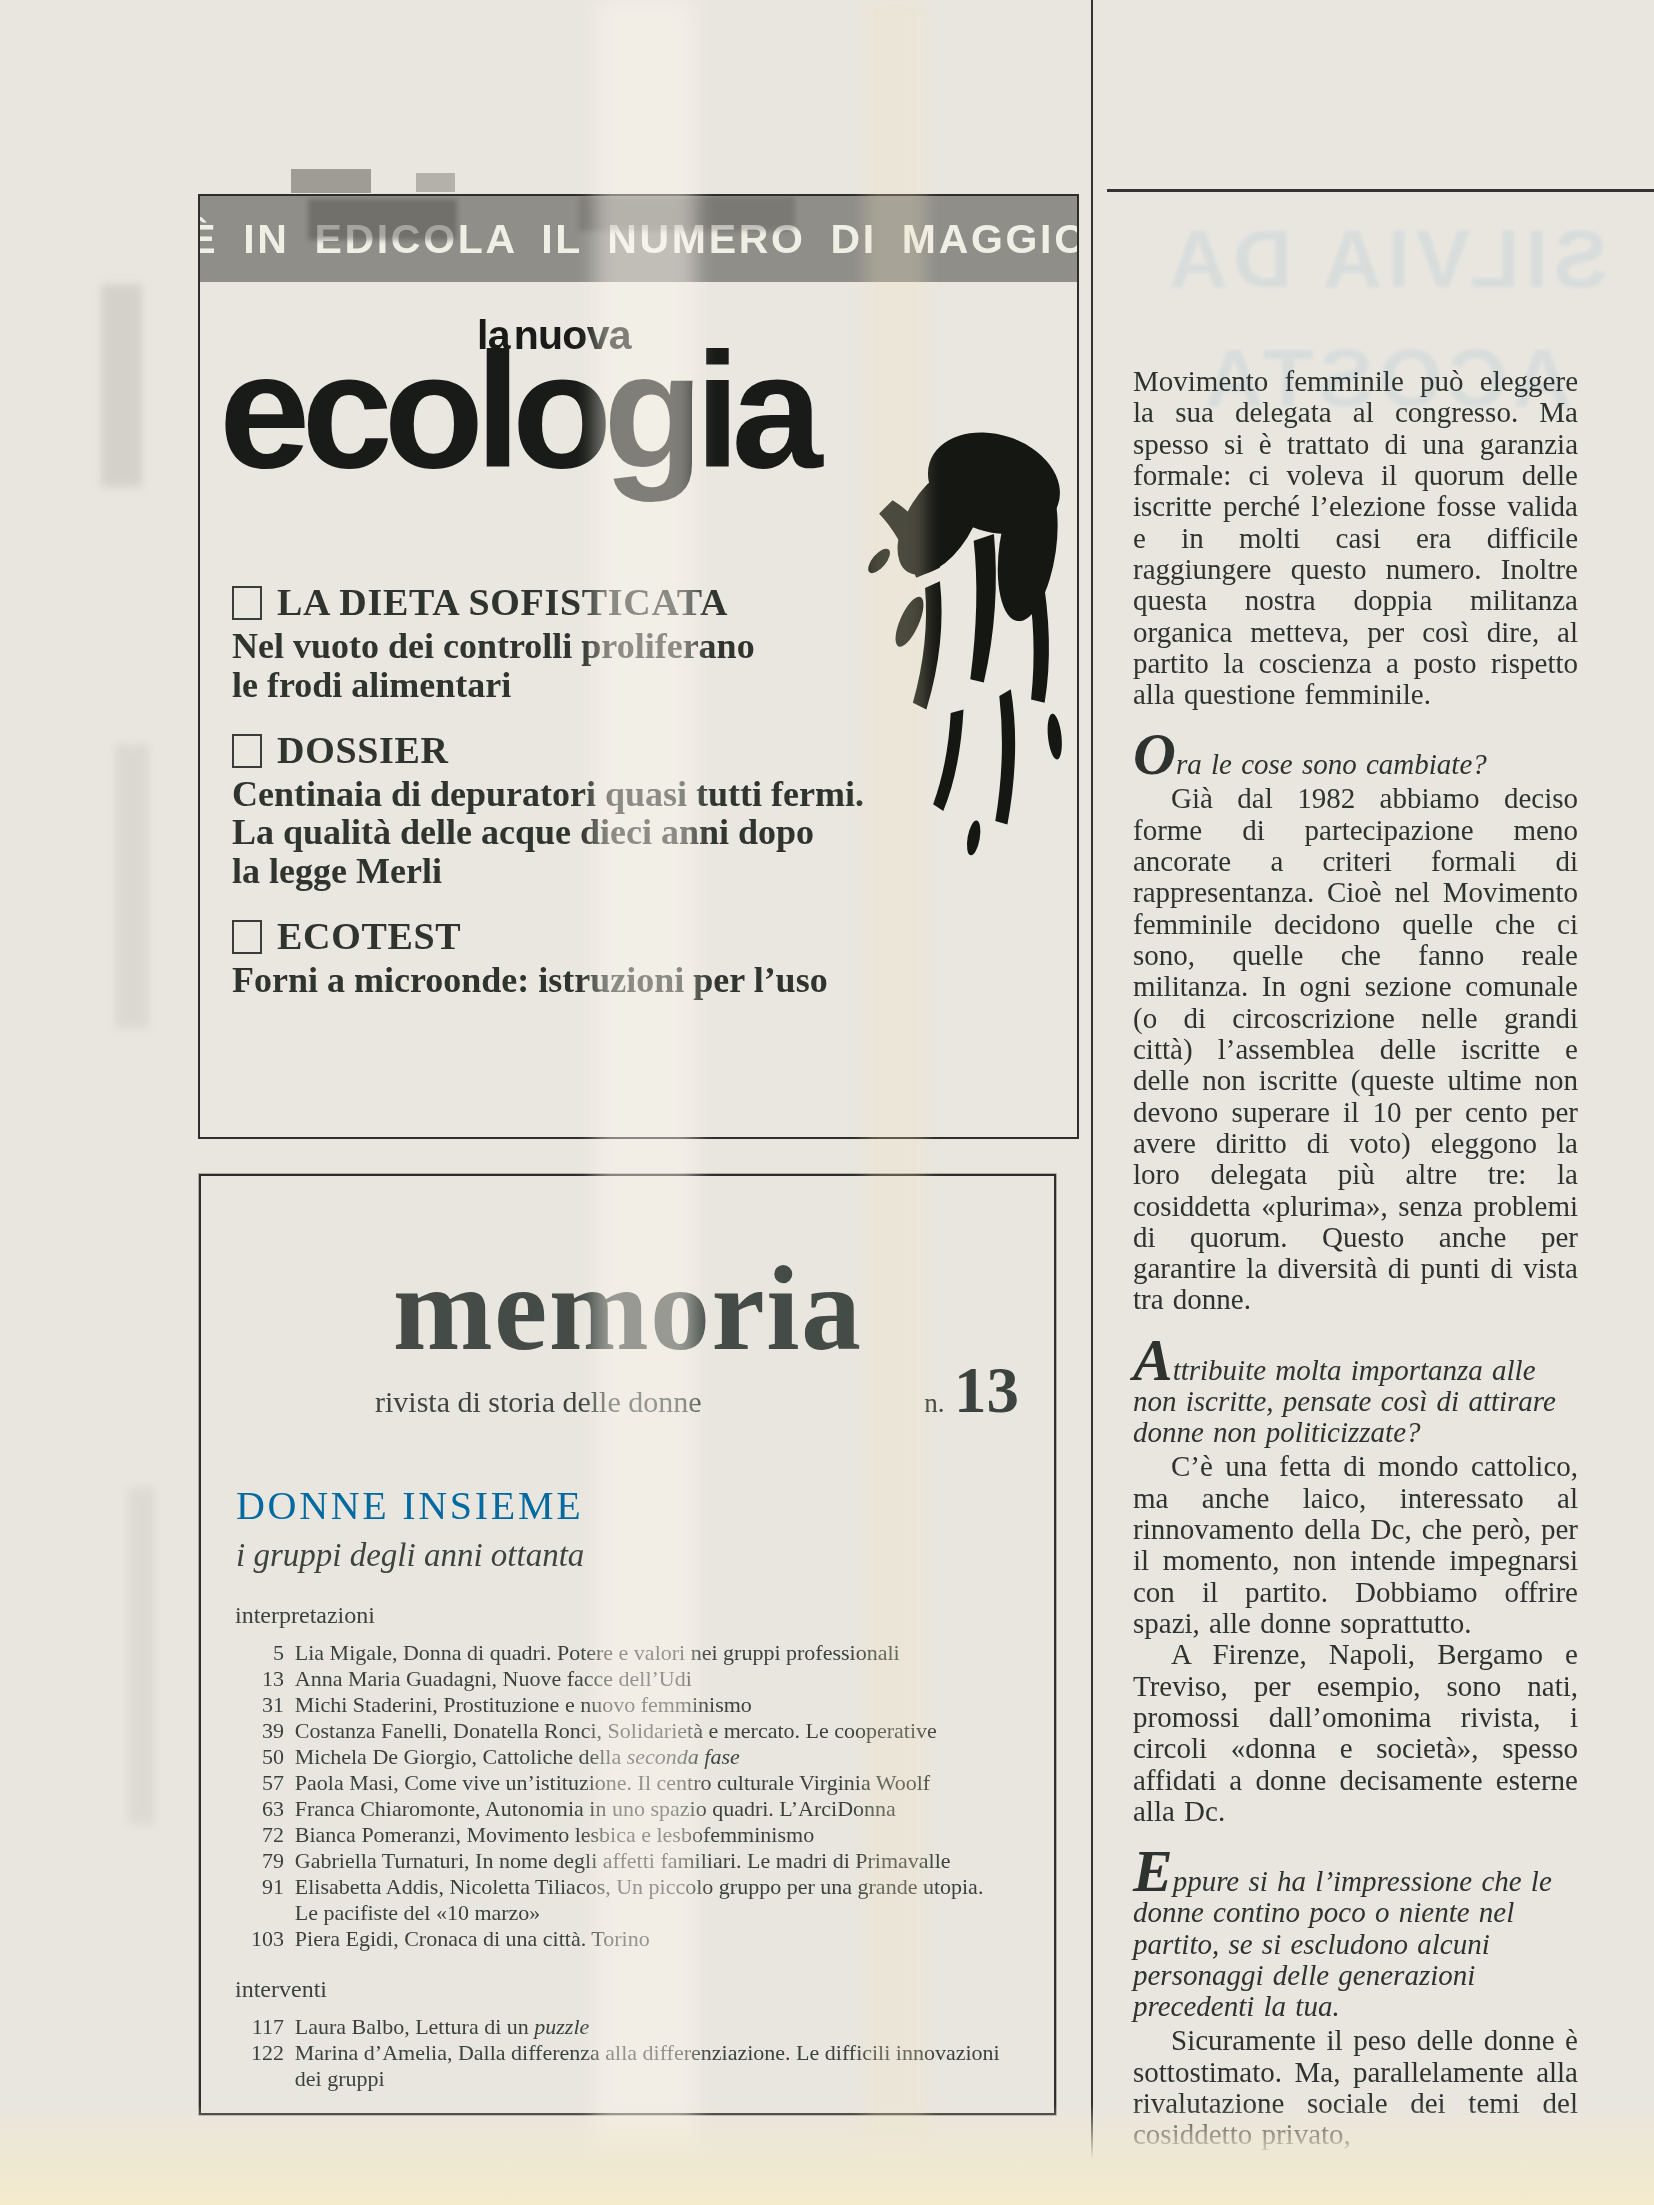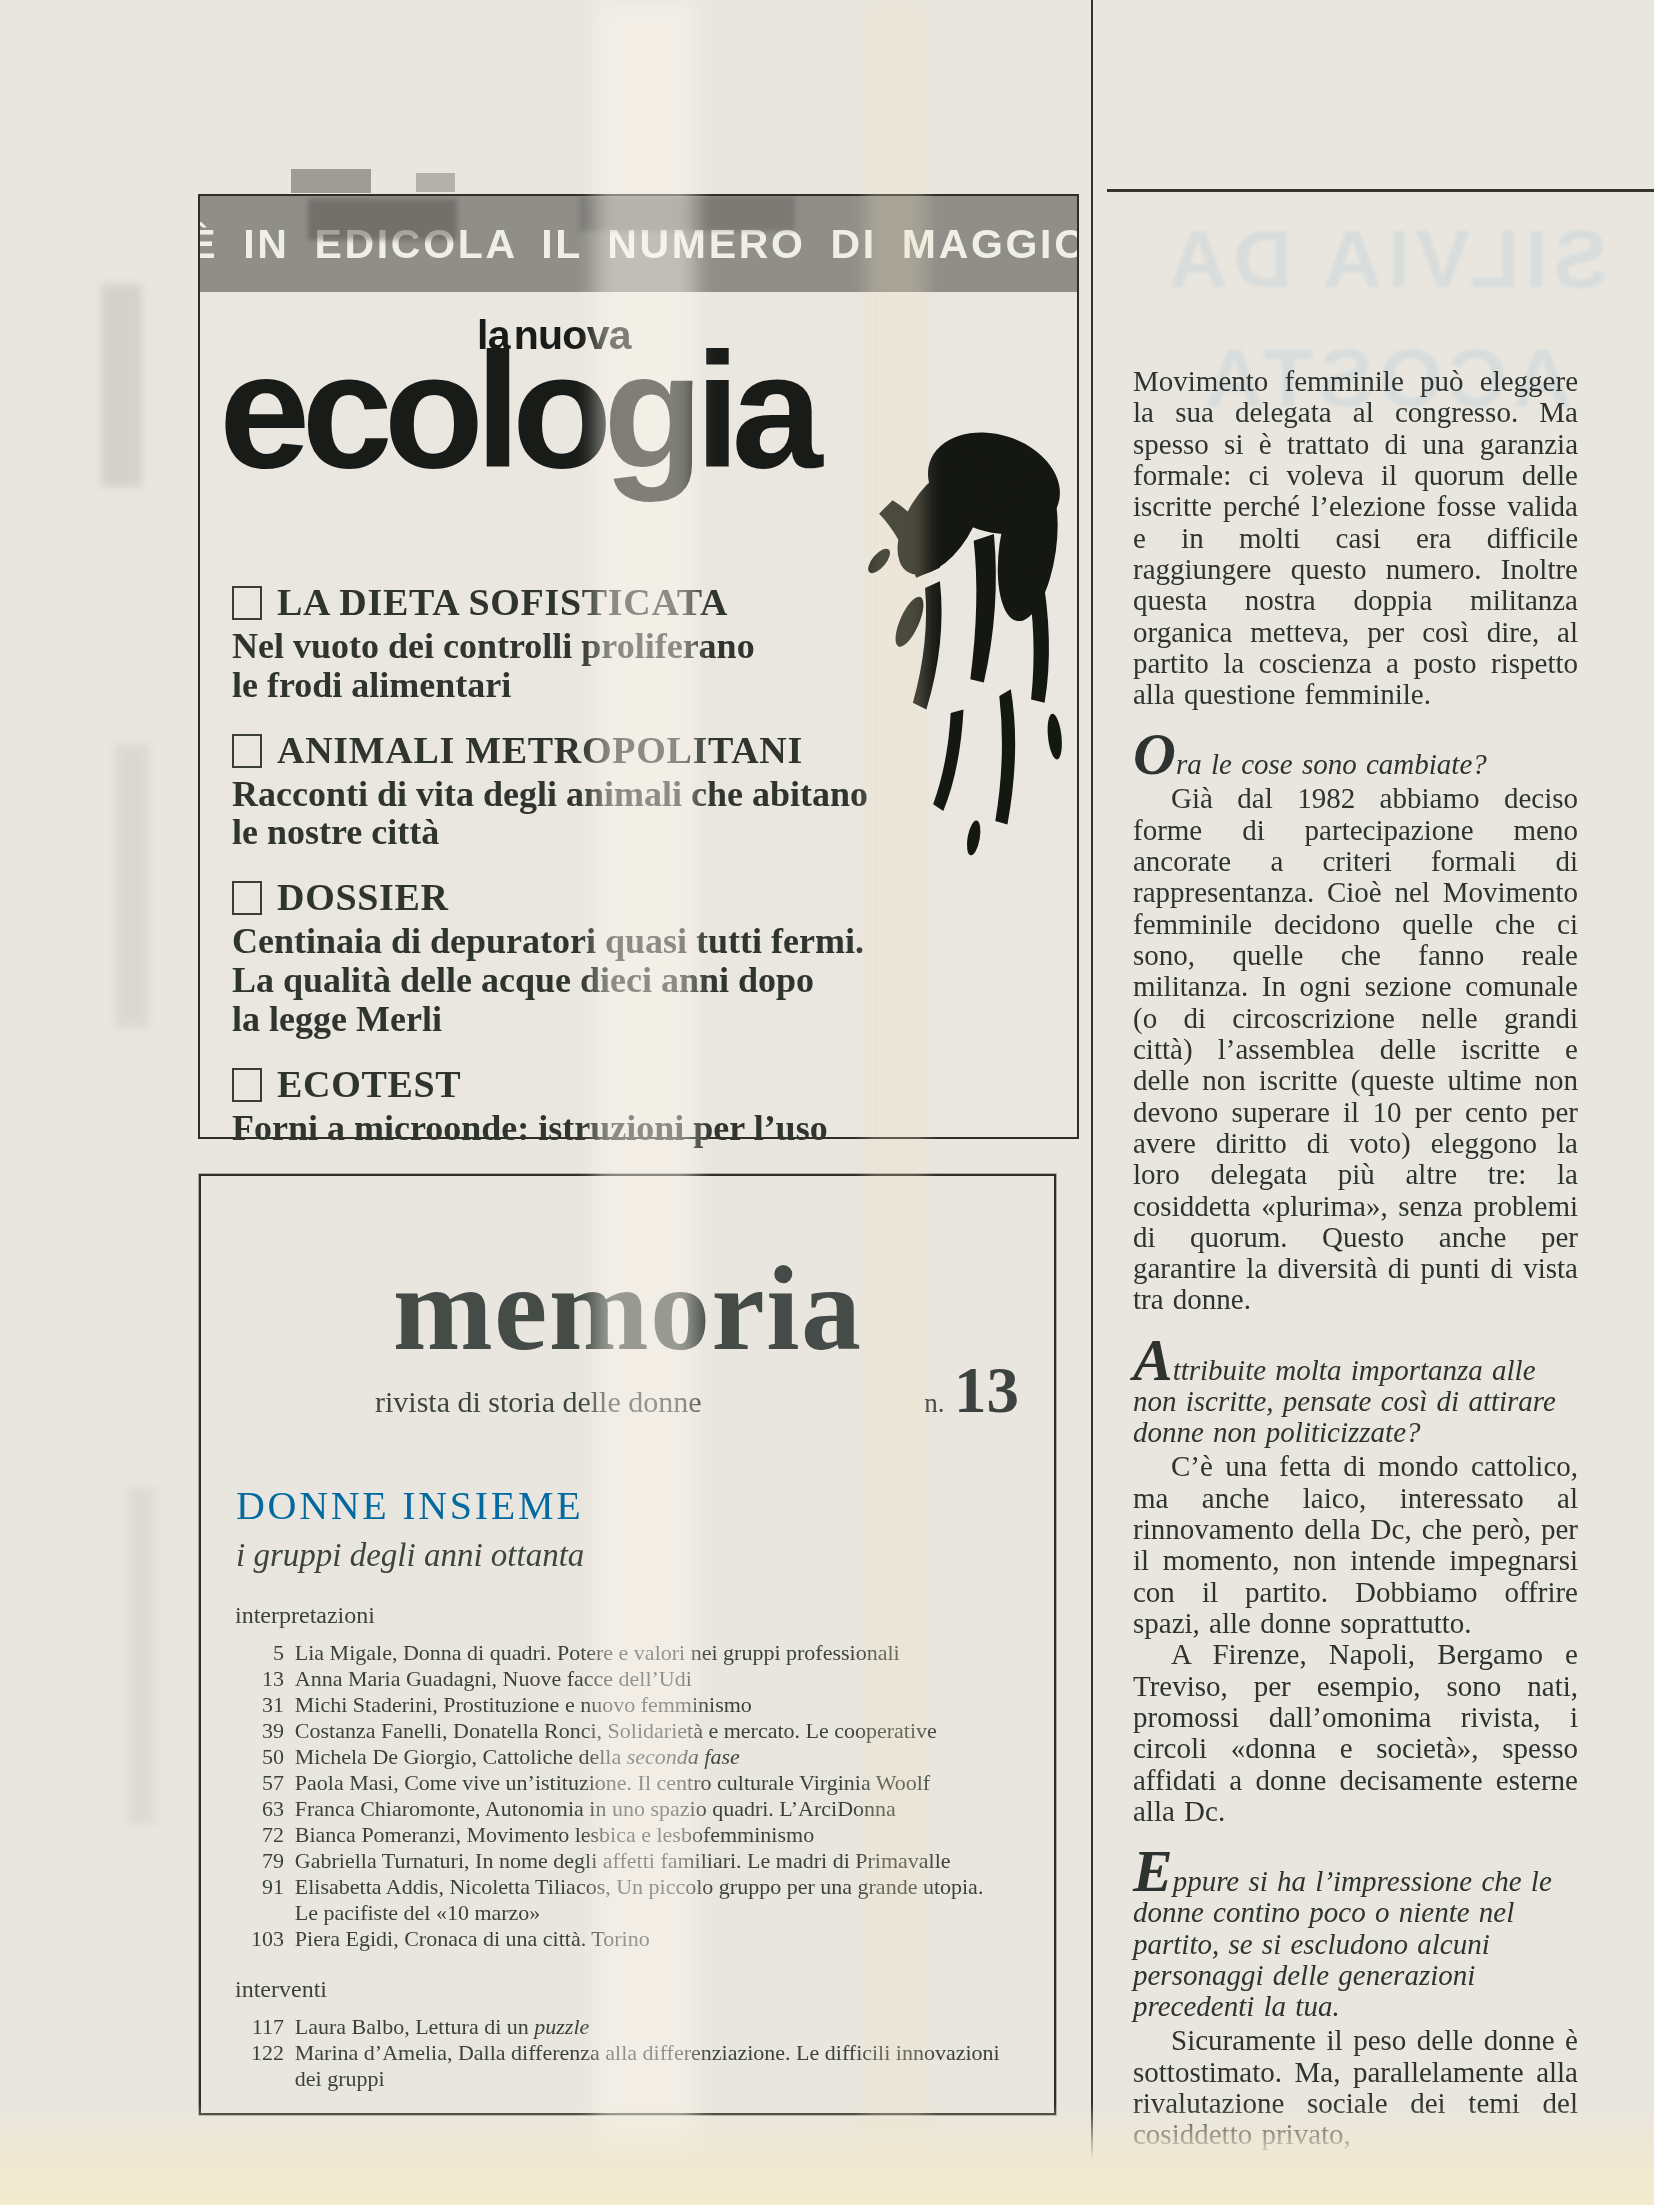--- a/index.html
+++ b/index.html
@@ -21,21 +21,21 @@
   .ghost{position:absolute;left:1122px;top:200px;width:527px;transform:scaleX(-1);
     font-family:"Liberation Sans",sans-serif;font-weight:bold;font-size:82px;line-height:1.45;
     letter-spacing:5.4px;color:var(--ghost-blue);opacity:.34;text-align:center;filter:blur(1.4px);}
 
   
   .v-rule{position:absolute;left:1091px;top:0;width:2px;height:2205px;background:var(--rule);}
   .h-rule{position:absolute;left:1107px;top:189px;width:548px;height:2.7px;background:var(--rule);}
 
   
   .eco-box{position:absolute;left:198px;top:194px;width:881px;height:945px;border:2px solid var(--box-border);box-sizing:border-box;background:rgba(255,255,255,.06);}
-  .eco-banner{position:relative;width:100%;height:96px;background:var(--banner-bg);display:flex;align-items:center;justify-content:center;overflow:hidden;}
+  .eco-banner{position:relative;width:100%;height:86px;background:var(--banner-bg);display:flex;align-items:center;justify-content:center;overflow:hidden;}
   .eco-banner-text{font-family:"Liberation Sans",sans-serif;font-weight:bold;font-size:41px;letter-spacing:2.7px;word-spacing:10.8px;color:var(--banner-text);white-space:nowrap;}
   .banner-noise{position:absolute;background:#4e4c47;filter:blur(2.7px);opacity:.45;}
   .logo-top{position:absolute;left:277px;top:116px;font-family:"Liberation Sans",sans-serif;font-weight:bold;font-size:41px;letter-spacing:-0.7px;word-spacing:-6.8px;color:var(--ink);}
   .logo-main{position:absolute;left:19px;top:133px;font-family:"Liberation Sans",sans-serif;font-weight:bold;font-size:164px;letter-spacing:-8.8px;line-height:1;color:var(--ink);}
   .splatter{position:absolute;left:571px;top:223px;width:304px;height:446px;pointer-events:none;}
 
   .features{position:absolute;left:32px;top:387px;width:784px;color:var(--text-dark);}
   .feature{margin-bottom:26px;}
   .feature-title{font-weight:bold;font-size:38px;letter-spacing:0.7px;line-height:1.05;color:#30342f;display:flex;align-items:center;}
   .checkbox{display:inline-block;width:26px;height:30px;border:2.7px solid #3a3e39;margin-right:15px;flex:0 0 auto;background:transparent;}
@@ -119,28 +119,20 @@
         <div class="feature-title">
           <span class="checkbox"></span>
           <span>LA DIETA SOFISTICATA</span>
         </div>
         <div class="feature-body">Nel vuoto dei controlli proliferano
 le frodi alimentari</div>
       </div>
       <div class="feature">
         <div class="feature-title">
           <span class="checkbox"></span>
-          <span>ANIMALI METROPOLITANI</span>
-        </div>
-        <div class="feature-body">Racconti di vita degli animali che abitano
-le nostre città</div>
-      </div>
-      <div class="feature">
-        <div class="feature-title">
-          <span class="checkbox"></span>
           <span>DOSSIER</span>
         </div>
         <div class="feature-body">Centinaia di depuratori quasi tutti fermi.
 La qualità delle acque dieci anni dopo
 la legge Merli</div>
       </div>
       <div class="feature">
         <div class="feature-title">
           <span class="checkbox"></span>
           <span>ECOTEST</span>

